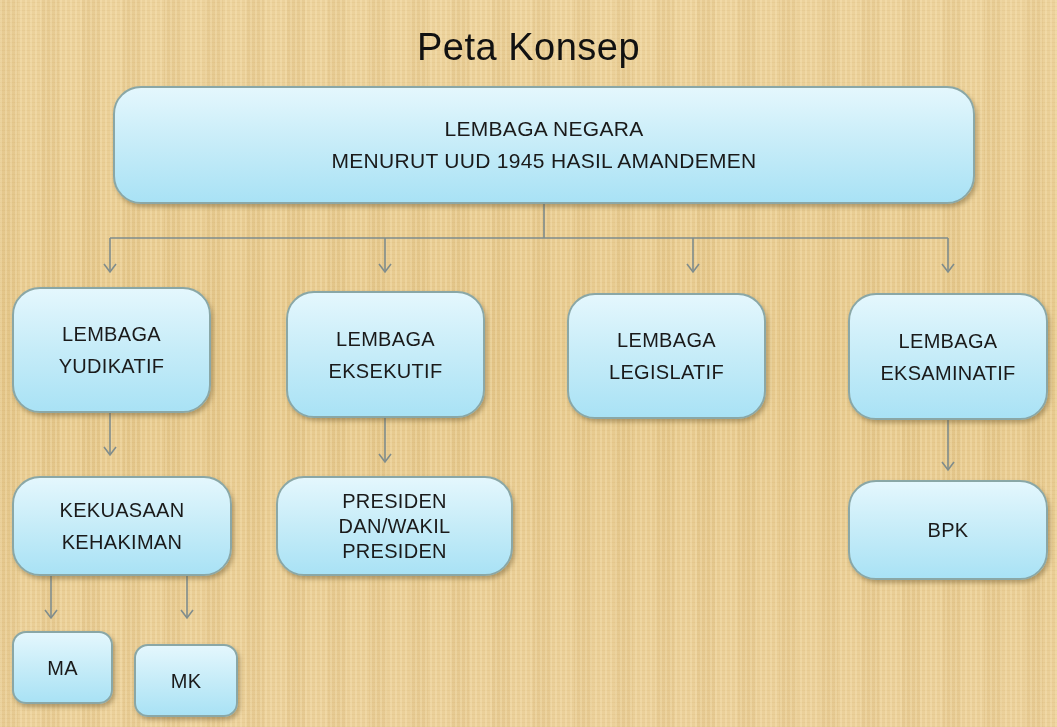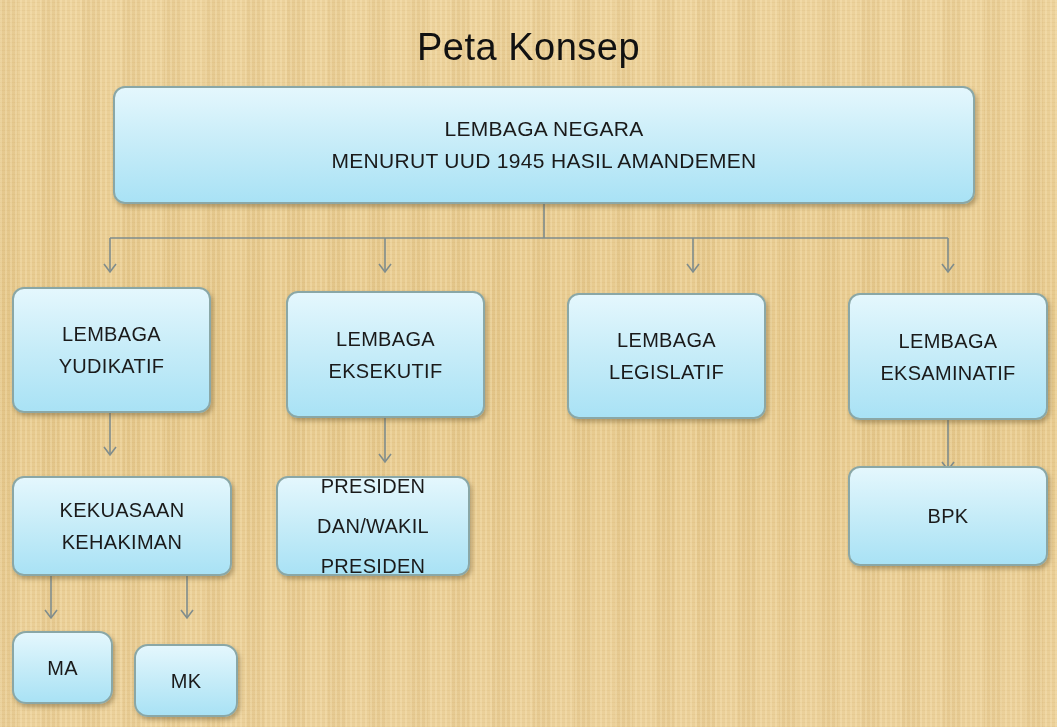--- a/index.html
+++ b/index.html
@@ -13,21 +13,21 @@
       repeating-linear-gradient(90deg, rgba(190,150,80,0.10) 0px, rgba(190,150,80,0.10) 18px, transparent 18px, transparent 41px),
       linear-gradient(180deg, #ecd29c 0%, #e6c98d 50%, #ebd09a 100%);
   }
   .title {
     position: absolute; left: 0; width: 1057px; top: 14px; text-align: center;
     font-size: 38px; color: #111; letter-spacing: 0.5px; margin-top: 12px;
   }
   .box {
     position: absolute; box-sizing: border-box;
     border: 2px solid #8aa7a6;
-    border-radius: 12px;
+    border-radius: 28px;
     background: linear-gradient(180deg, #e4f7fd 0%, #c6ecf8 50%, #a9e2f5 100%);
     box-shadow: 2px 3px 4px rgba(110,90,50,0.45);
     display: flex; align-items: center; justify-content: center; text-align: center;
     color: #1a1a1a; font-size: 20px; line-height: 32px; white-space: pre-line;
     letter-spacing: 0.3px;
   }
   svg.lines { position: absolute; left: 0; top: 0; }
 </style>
 </head>
 <body>
@@ -72,19 +72,19 @@
 YUDIKATIF</div>
 <div class="box" style="left:286px; top:291px; width:199px; height:127px;">LEMBAGA
 EKSEKUTIF</div>
 <div class="box" style="left:567px; top:293px; width:199px; height:126px;">LEMBAGA
 LEGISLATIF</div>
 <div class="box" style="left:848px; top:293px; width:200px; height:127px;">LEMBAGA
 EKSAMINATIF</div>
 
 <div class="box" style="left:12px; top:476px; width:220px; height:100px;">KEKUASAAN
 KEHAKIMAN</div>
-<div class="box" style="left:276px; top:476px; width:194px; height:100px; line-height:40px;">PRESIDEN
+<div class="box" style="left:276px; top:476px; width:237px; height:100px; line-height:25px;">PRESIDEN
 DAN/WAKIL
 PRESIDEN</div>
-<div class="box" style="left:848px; top:466px; width:200px; height:100px;">BPK</div>
+<div class="box" style="left:848px; top:480px; width:200px; height:100px;">BPK</div>
 
 <div class="box" style="left:12px; top:631px; width:101px; height:73px; border-radius:14px;">MA</div>
 <div class="box" style="left:134px; top:632px; width:104px; height:73px; border-radius:14px;margin-top:12px;">MK</div>
 
 </body></html>

